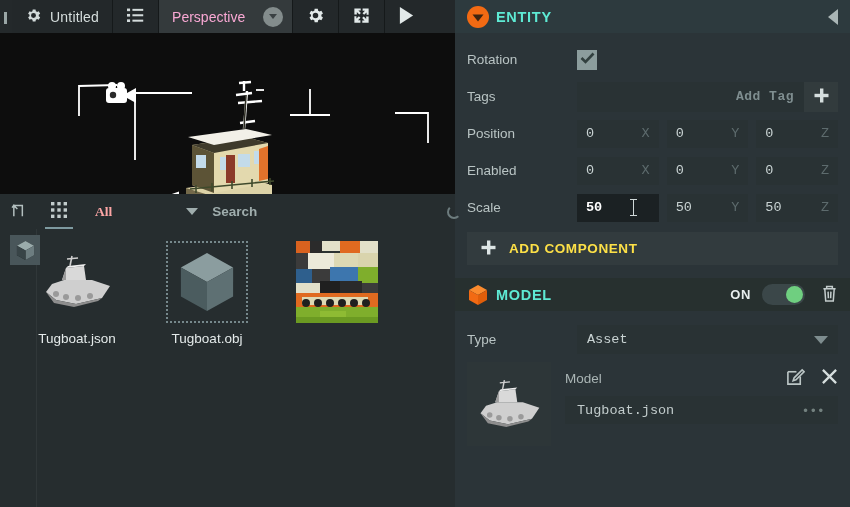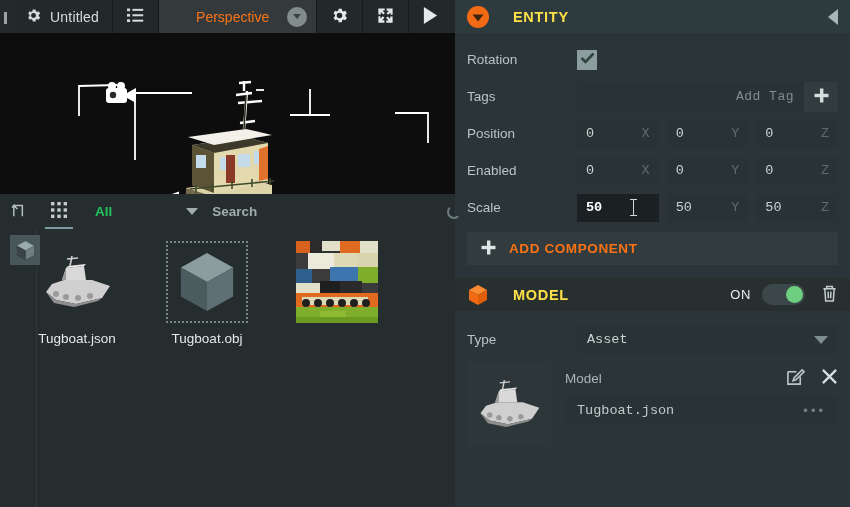--- a/index.html
+++ b/index.html
@@ -15,79 +15,79 @@
   .left { width:455px; height:507px; display:flex; flex-direction:column; background:#23292b; }
 
   
   .toolbar { height:33px; display:flex; align-items:stretch; background:#23282a; flex:0 0 33px; }
   .tb-seg { display:flex; align-items:center; border-right:1px solid #15191a; }
   .tb-edge { width:12px; position:relative; background:#24292b; }
   .tb-edge .stub { position:absolute; left:4px; top:12px; width:3px; height:12px; background:#9aa6a6; }
   .tb-btn { display:flex; align-items:center; gap:8px; padding:0 13px; height:100%; cursor:default; color:#cfd8d8; }
   .tb-title { font-size:14px; color:#d6dedd; letter-spacing:.2px; }
   .tb-persp { background:#343a3c; }
-  .tb-persp .tb-label { font-size:14px; color:#f97316; padding-right:10px;margin-left:24px; }
+  .tb-persp .tb-label { font-size:14px; color:#f9a8d4; padding-right:10px; }
   .circ-dd { width:20px; height:20px; border-radius:50%; background:#838c8c; display:flex; align-items:center; justify-content:center; }
   .circ-dd i { width:0;height:0;border-left:4px solid transparent;border-right:4px solid transparent;border-top:5px solid #3a4143; display:block; }
   .ic { display:block; }
 
   
   .viewport { position:relative; flex:1 1 auto; background:#0d0d0d; overflow:hidden; }
   .grid-wrap { position:absolute; inset:0; }
 
   
   .assetbar { height:35px; flex:0 0 35px; background:#262d2f; display:flex; align-items:center; position:relative; }
   .ab-ic { padding:0 11px; display:flex; align-items:center; height:100%; }
   .ab-grid-wrap { position:relative; height:100%; display:flex; align-items:center; }
   .ab-underline { position:absolute; bottom:0; left:6px; right:6px; height:2px; background:#7e9aa0; }
-  .ab-all { padding:0 10px 0 16px; font-size:13.5px; color:#22c55e; font-weight:bold; }
+  .ab-all { padding:0 10px 0 16px; font-size:13.5px; color:#fca5a5; font-weight:bold;font-family:Liberation Serif, serif; }
   .ab-caret { width:0;height:0;border-left:6px solid transparent;border-right:6px solid transparent;border-top:7px solid #9fadad; margin:0 14px 0 64px; }
   .ab-search { color:#9fadad; font-size:13.5px; font-weight:bold; }
   .ab-refresh { position:absolute; right:-6px; top:11px; width:14px; height:14px; border:2px solid #6d7c7e; border-radius:50%; border-right-color:transparent; border-top-color:transparent; }
 
   
   .assets { flex:1 1 auto; background:#262d2f; display:flex; padding:6px 0 0 12px; gap:0; position:relative; }
   .asset-col-sep { position:absolute; left:36px; top:0; bottom:0; width:1px; background:#303739; }
   .asset { width:130px; display:flex; flex-direction:column; align-items:center; position:relative; padding-top:6px; }
   .asset-thumb { width:82px; height:82px; display:flex; align-items:center; justify-content:center; position:relative; }
   .asset-name { margin-top:8px; font-size:13.5px; color:#e4eaea; white-space:nowrap; }
   .badge { position:absolute; left:-26px; top:-6px; width:30px; height:30px; background:#49565a; display:flex; align-items:center; justify-content:center; }
   .dashed { border:2px dotted #76888c; width:82px; height:82px; display:flex; align-items:center; justify-content:center; }
 
   
   .right { width:395px; height:507px; background:#2b3438; display:flex; flex-direction:column; }
   .sec-head { height:33px; display:flex; align-items:center; padding:0 12px; background:#2d3a3e; flex:0 0 33px; }
   .sec-head.model { background:#27302f; }
-  .sec-title { font-size:14.5px; font-weight:bold; color:#fde047; letter-spacing:.7px; margin-left:24px; }
+  .sec-title { font-size:14.5px; font-weight:bold; color:#5eead4; letter-spacing:.7px; margin-left:7px; }
   .badge-orange { width:22px;height:22px; display:flex; align-items:center; justify-content:center; }
   .collapse-arrow { margin-left:auto; width:0;height:0; border-top:8px solid transparent; border-bottom:8px solid transparent; border-right:10px solid #aab6b6; }
 
   .panel-body { background:#2b3438; padding:8px 12px 0 12px; }
   .row { display:flex; align-items:center; height:37px; }
   .row-lbl { width:110px; font-size:13.5px; color:#b9c4c4; }
   .field { background:#293234; height:27px; display:flex; align-items:center; padding:0 10px; color:#c9d3d3; font-family:"Liberation Mono", monospace; font-size:13.5px; flex:1; }
   .field.name { height:29px; font-family:"Liberation Sans", sans-serif; font-size:13.5px; }
   .chk { width:20px;height:20px; background:#8c9d9d; display:flex; align-items:center; justify-content:center; }
   .tags { display:flex; flex:1; }
-  .tags .tf { background:#293234; height:30px; flex:1; display:flex; align-items:center; justify-content:flex-end; padding-right:10px; color:#7f8e90; font-family:"Liberation Mono", monospace; font-size:13px; letter-spacing:.5px; }
+  .tags .tf { background:#293234; height:30px; flex:1; display:flex; align-items:center; justify-content:flex-end; padding-right:10px; color:#7f8e90; font-family:"Liberation Mono", monospace; font-size:13px; letter-spacing:.5px;font-weight:bold; }
   .tags .plus { width:34px; height:30px; background:#323b3d; display:flex; align-items:center; justify-content:center; }
   .vec { display:flex; gap:8px; flex:1; }
   .vnum { background:#293234; height:28px; flex:1; display:flex; align-items:center; padding:0 9px; position:relative; }
   .vnum span.v { font-family:"Liberation Mono", monospace; font-size:13.5px; color:#c9d3d3; }
   .vnum span.ax { margin-left:auto; font-family:"Liberation Mono", monospace; font-size:13.5px; color:#5d6b6d; }
   .vnum.focus { background:#1b2123; }
   .vnum.focus span.v { color:#ffffff; font-weight:bold; }
   .caret-text { position:absolute; left:56px; top:5px; width:1px; height:17px; background:#cfd8d8; }
   .caret-text:before, .caret-text:after { content:""; position:absolute; left:-3px; width:7px; height:1px; background:#cfd8d8; }
   .caret-text:before { top:0; } .caret-text:after { bottom:0; }
 
   .addcomp { margin:6px 12px 0 12px; height:33px; background:#323b3e; display:flex; align-items:center; padding-left:14px; gap:13px; }
-  .addcomp .txt { font-size:13.5px; font-weight:bold; color:#f97316; letter-spacing:.6px; }
-
-  .on-lbl { margin-left:auto; font-size:13px; font-weight:normal; color:#e8eeee; letter-spacing:.6px; }
+  .addcomp .txt { font-size:13.5px; font-weight:bold; color:#fde047; letter-spacing:.6px; }
+
+  .on-lbl { margin-left:auto; font-size:13px; font-weight:bold; color:#e8eeee; letter-spacing:.6px; }
   .toggle { width:43px; height:21px; border-radius:11px; background:#3b4749; margin-left:11px; display:flex; align-items:center; justify-content:flex-end; padding:0 2px; }
   .knob { width:17px;height:17px;border-radius:50%; background:#6fcf80; }
   .trash { margin-left:16px; }
 
   .dd { background:#293234; height:29px; flex:1; display:flex; align-items:center; padding:0 10px; }
   .dd .val { font-family:"Liberation Mono", monospace; font-size:13.5px; color:#c9d3d3; }
   .dd .car { margin-left:auto; width:0;height:0;border-left:7px solid transparent;border-right:7px solid transparent;border-top:8px solid #7e8d8f; }
 
   .slot { display:flex; padding:4px 12px 0 12px; gap:14px; }
   .slot-thumb { width:84px; height:84px; background:#2d3638; display:flex; align-items:center; justify-content:center; }

